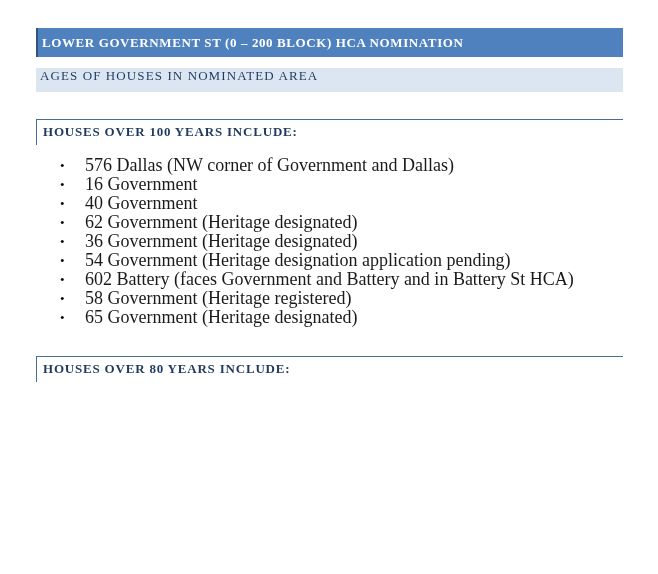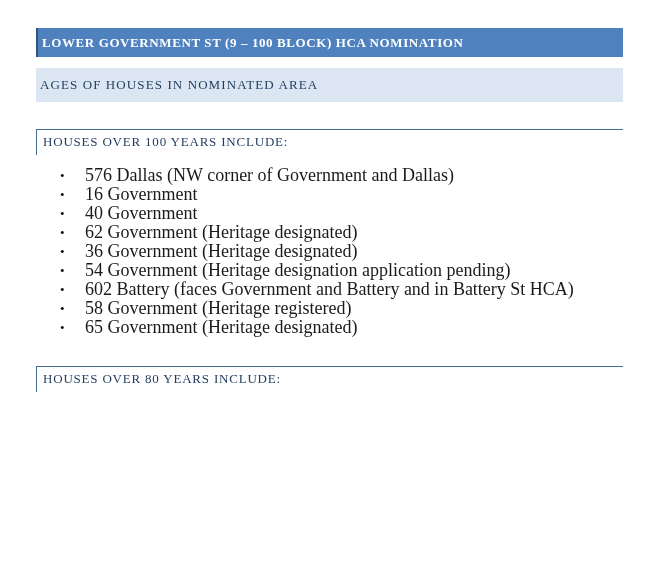--- a/index.html
+++ b/index.html
@@ -36,45 +36,45 @@
   .title-bar h1 {
     font-size: 13px;
     font-weight: bold;
     letter-spacing: 0.6px;
     color: var(--title-text);
     white-space: nowrap;
   }
   
   .subtitle-bar {
     margin-top: 11px;
-    height: 34px;
+    height: 24px;
     background: var(--subtitle-bar-bg);
     display: flex;
-    align-items: center;
+    align-items: flex-start;
     padding-left: 4px;
   }
   .subtitle-bar h2 {
     font-size: 13px;
     font-weight: 400;
     letter-spacing: 1.1px;
     color: var(--heading-text);
     white-space: nowrap;
   }
   
   .doc-section { margin-top: 27px; }
   .doc-section.second { margin-top: 29px; }
   .section-heading-wrap {
     border-top: 1px solid var(--rule-blue);
   }
   .section-heading {
     display: inline-block;
     border-left: 1px solid var(--rule-blue);
     padding: 4px 10px 5px 6px;
     font-size: 13px;
-    font-weight: 400;
+    font-weight: 700;
     letter-spacing: 0.8px;
     color: var(--heading-text);
     white-space: nowrap;
   }
   ul.house-list {
     list-style: none;
     margin-top: 11px;
   }
   ul.house-list li {
     position: relative;
@@ -92,21 +92,21 @@
     line-height: 19px;
     color: #000;
   }
 </style>
 </head>
 <body>
 
 <div class="page">
 
   <header class="title-bar">
-    <h1>LOWER GOVERNMENT ST (9 – 100 BLOCK) HCA NOMINATION</h1>
+    <h1>LOWER GOVERNMENT ST (0 – 200 BLOCK) HCA NOMINATION</h1>
   </header>
 
   <div class="subtitle-bar">
     <h2>AGES OF HOUSES IN NOMINATED AREA</h2>
   </div>
 
   <section class="doc-section">
     <div class="section-heading-wrap">
       <h3 class="section-heading">HOUSES OVER 100 YEARS INCLUDE:</h3>
     </div>

